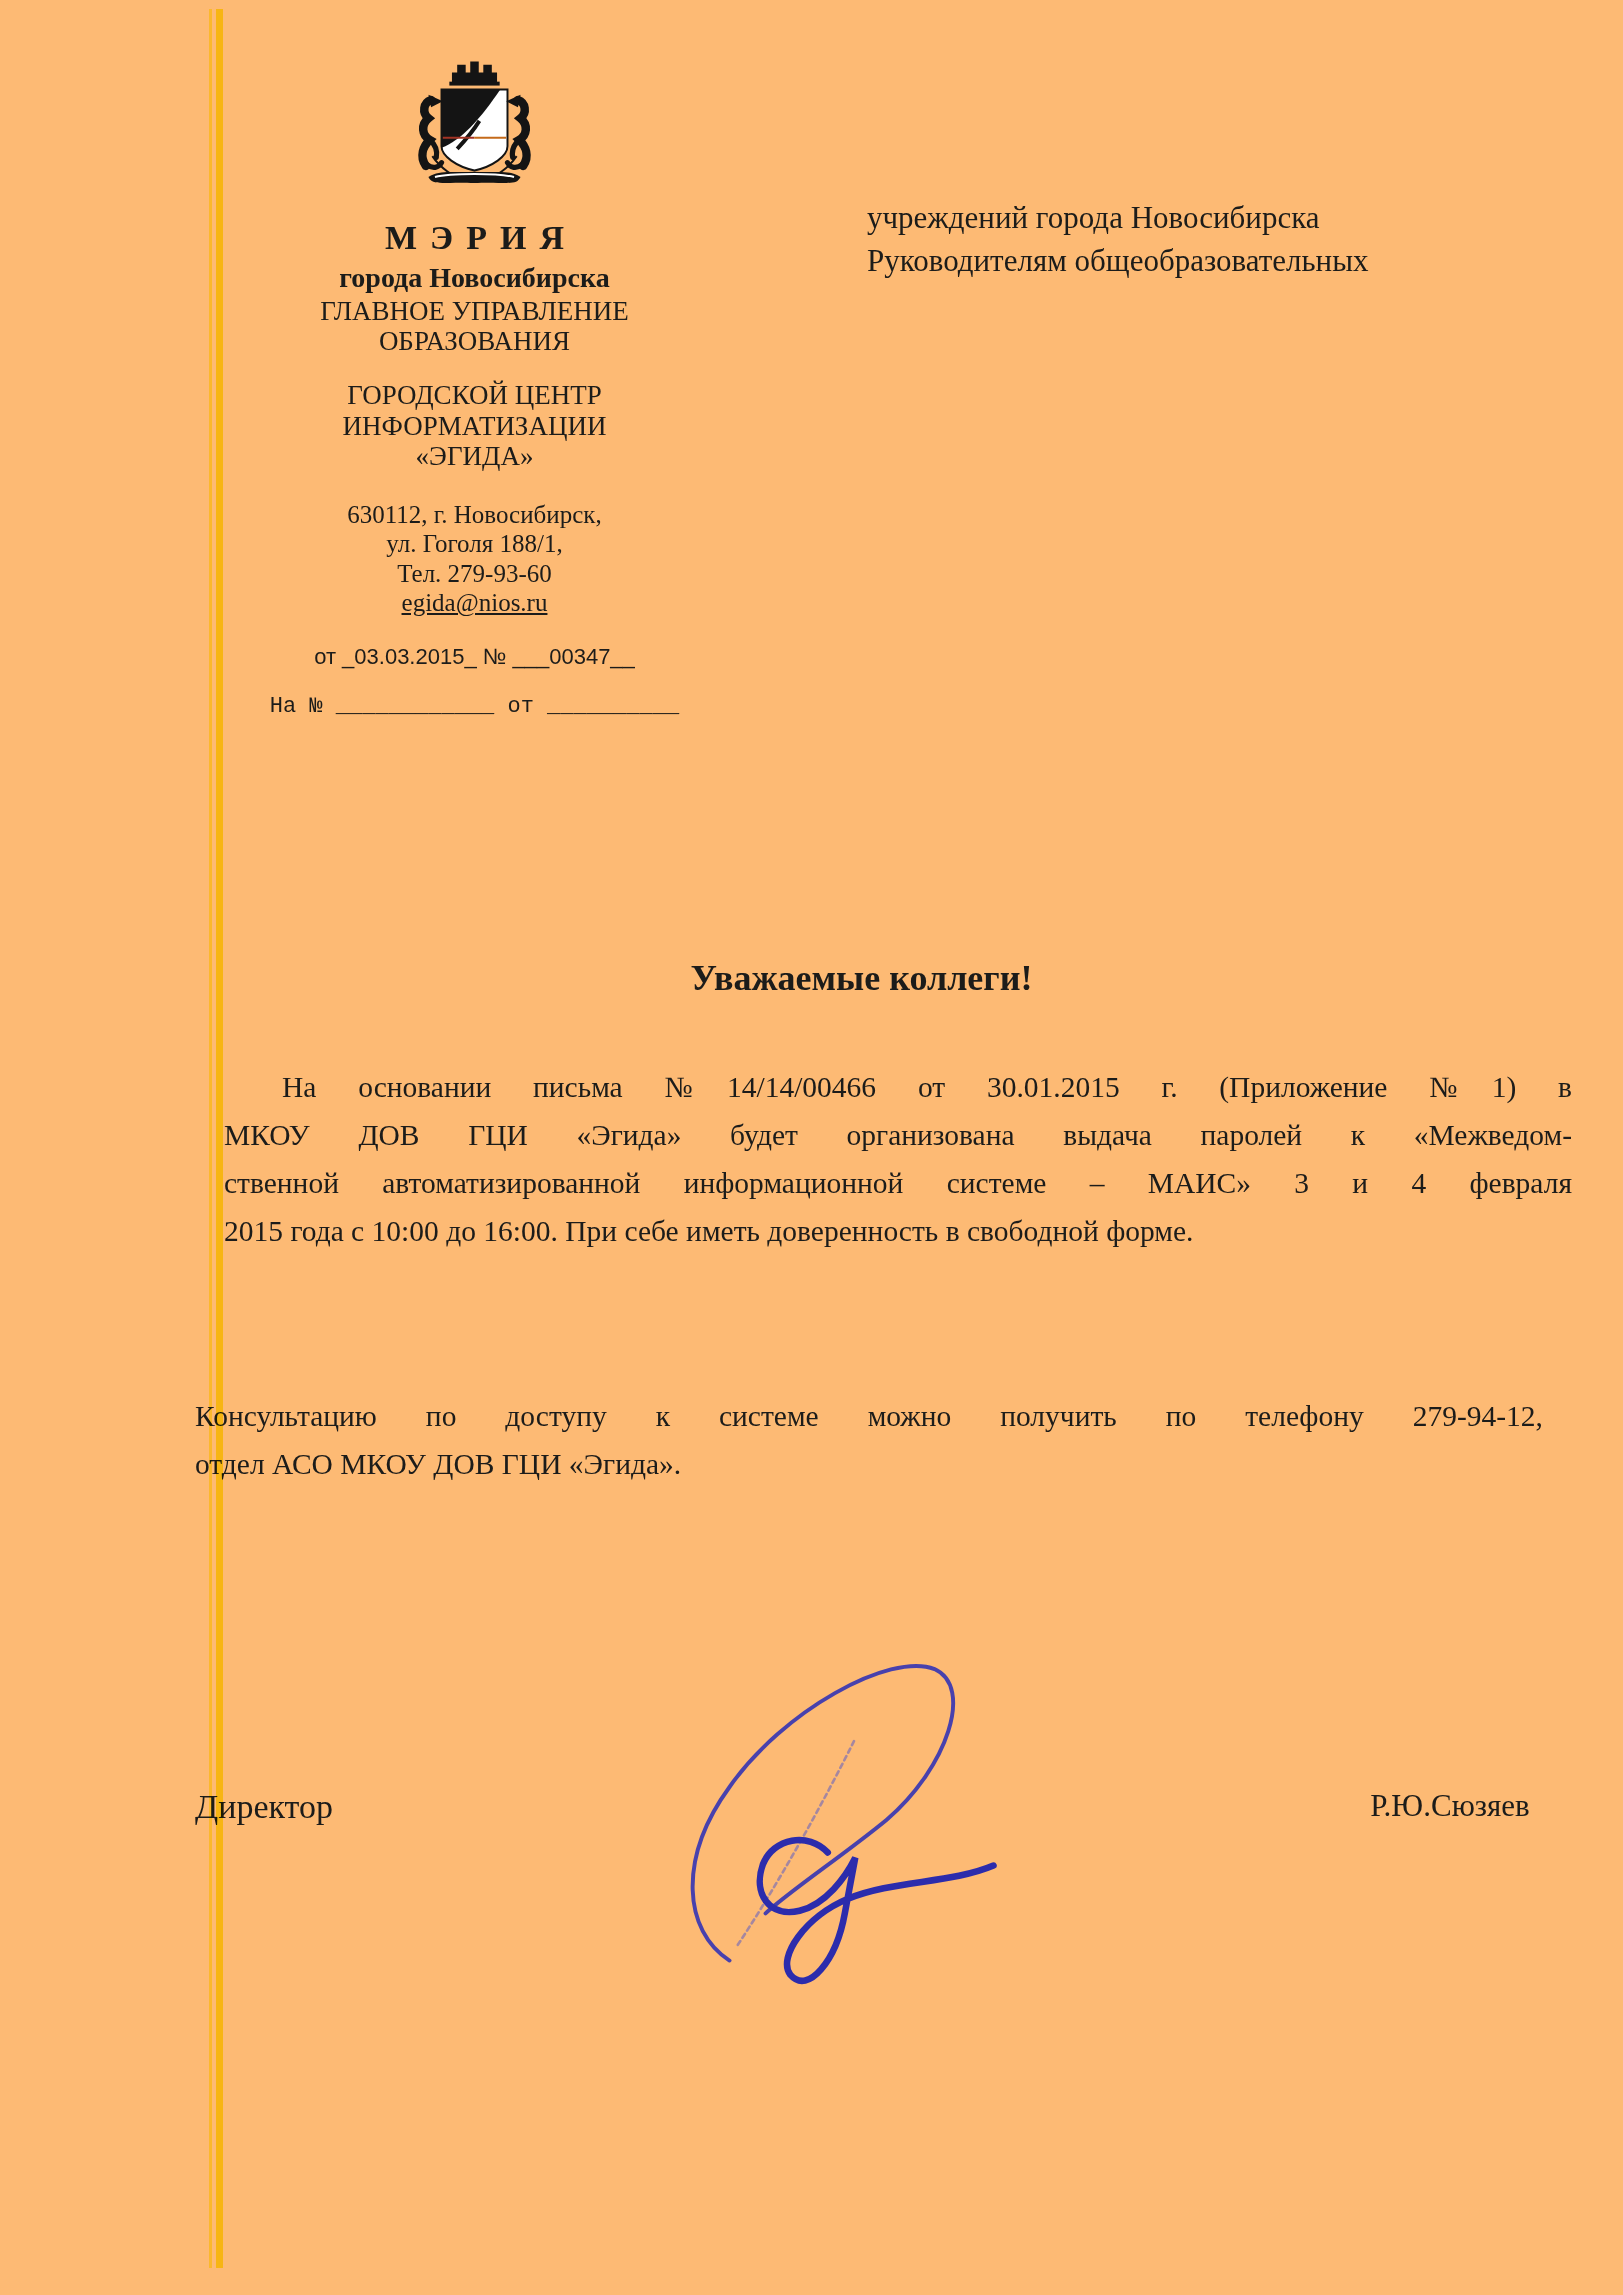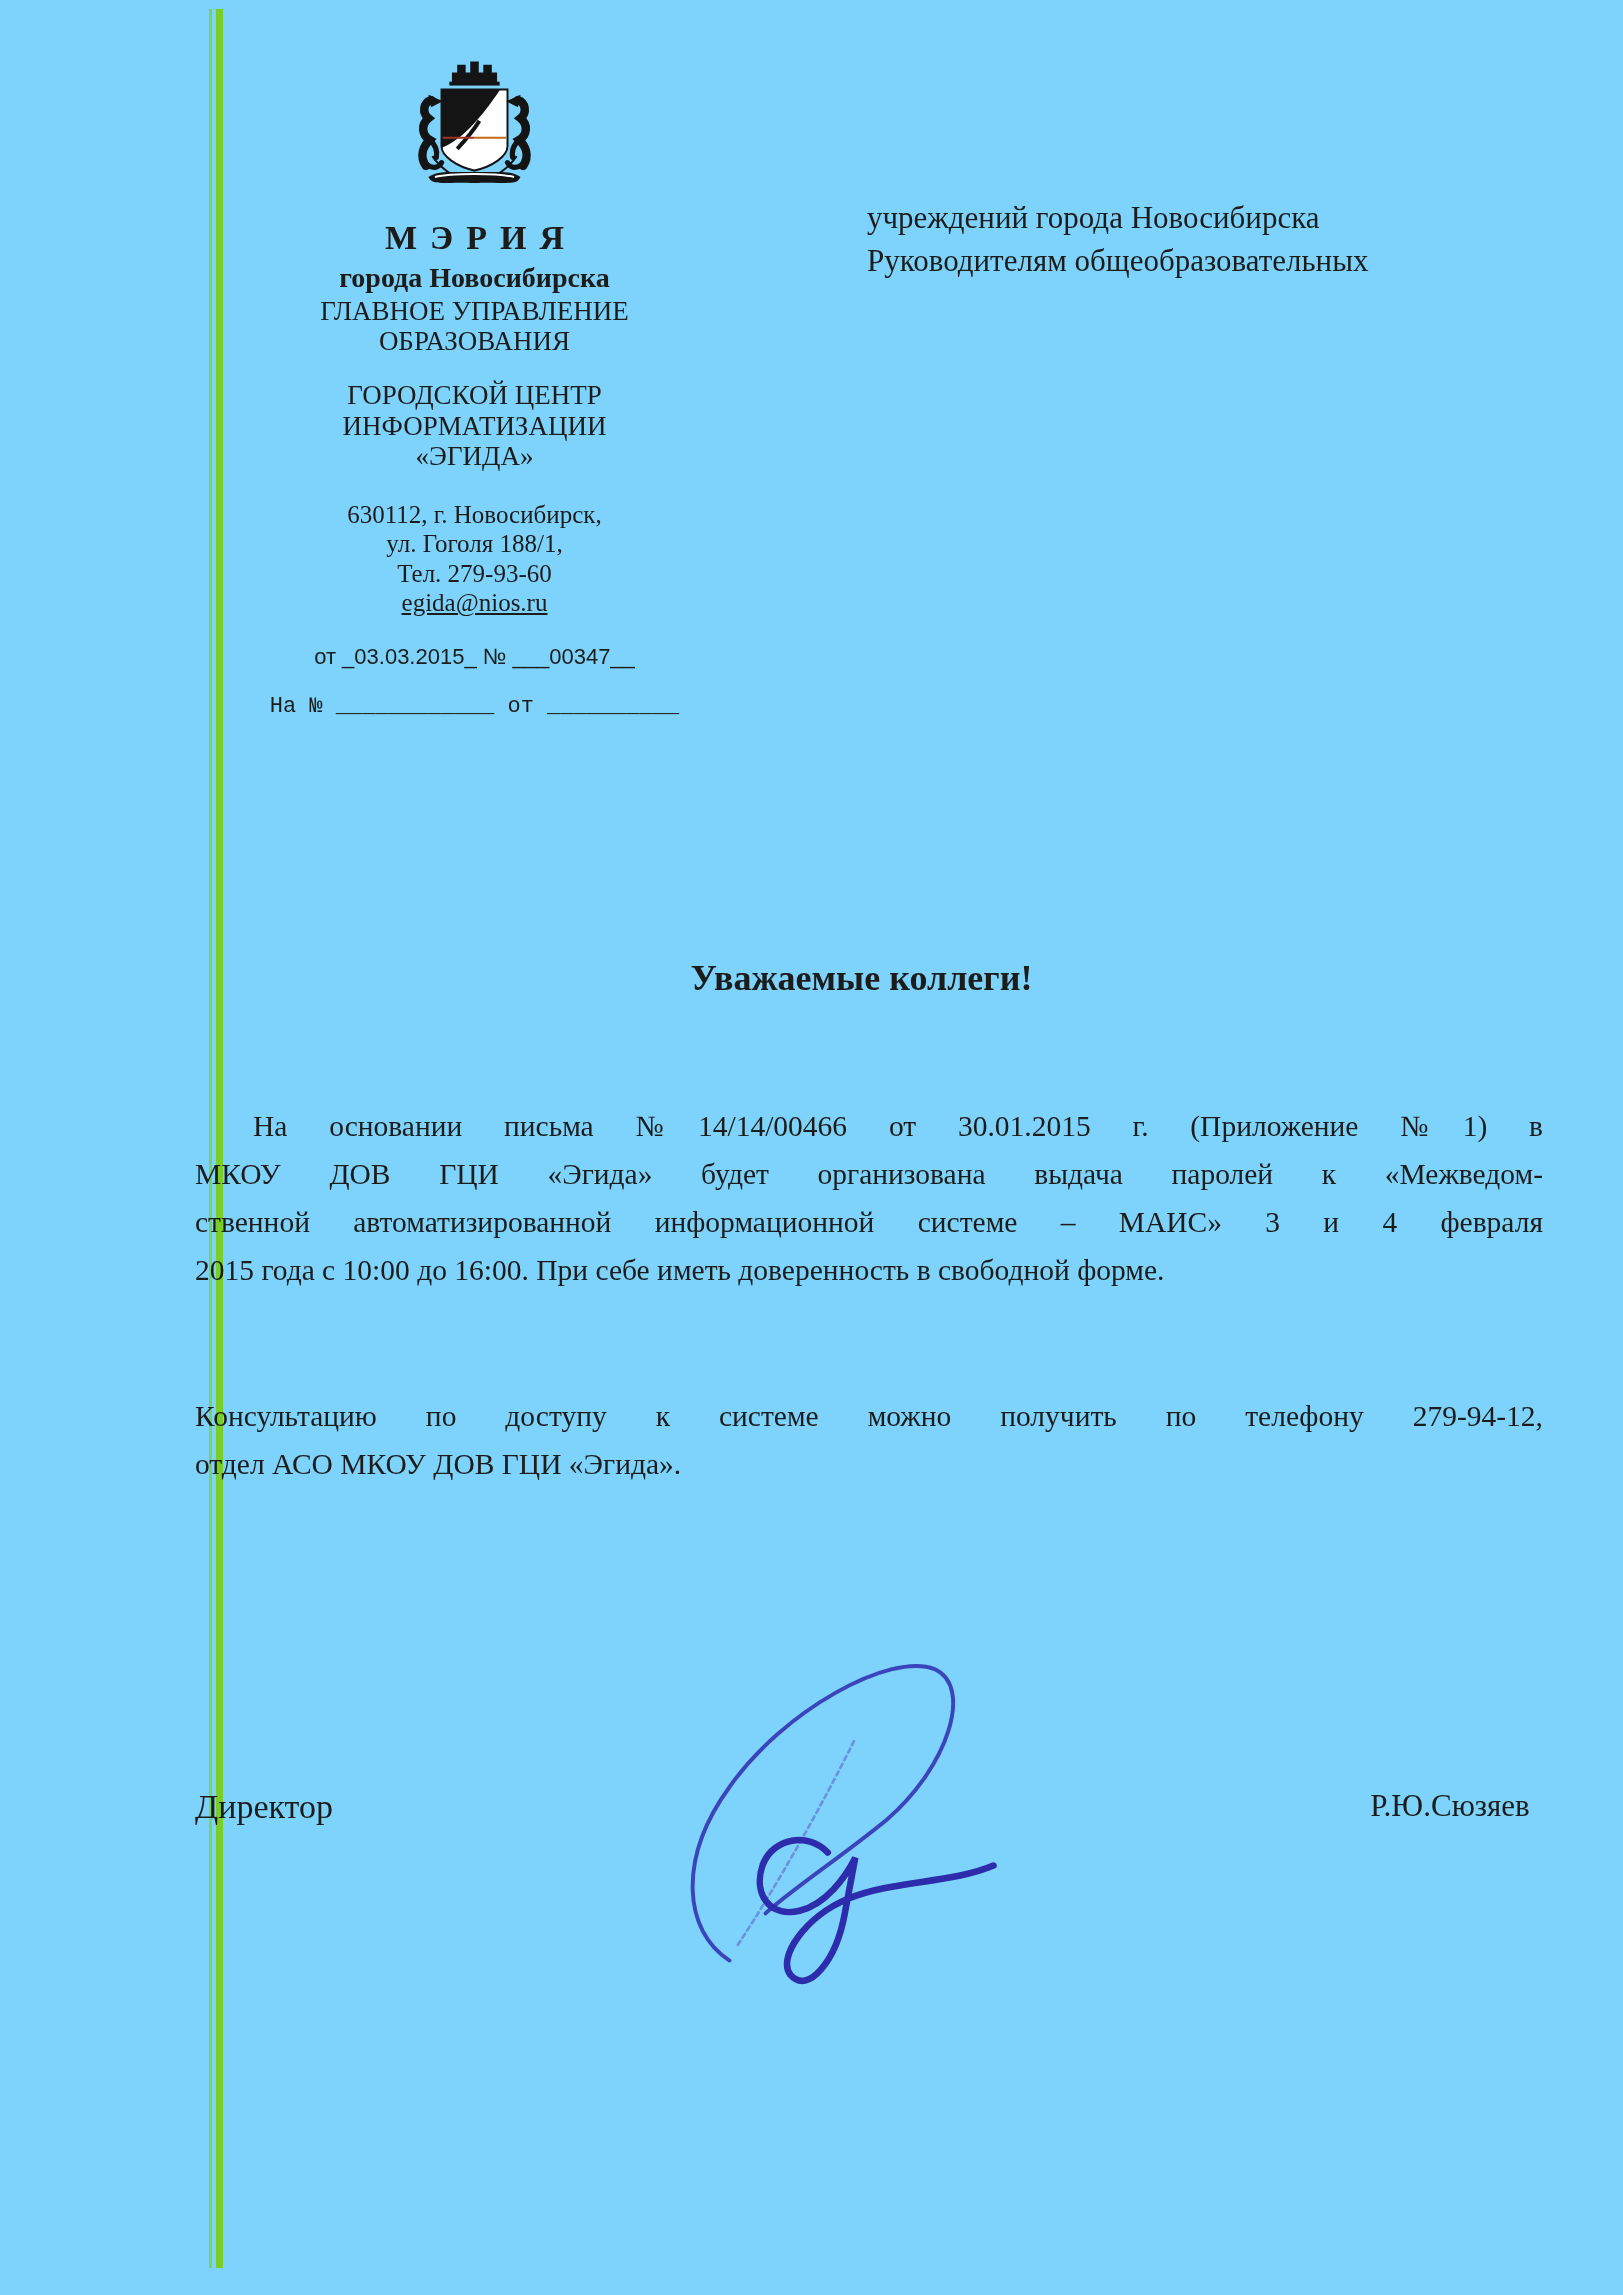--- a/index.html
+++ b/index.html
@@ -1,19 +1,19 @@
 <!DOCTYPE html>
 <html style="font-size:10.5px"><head>
 <meta charset="utf-8">
 <style>
   html,body{margin:0;padding:0;background:#e8e8e8;}
   .page{
     position:relative;
     width:1623px;height:2295px;
-    background:#7dd3fc;
+    background:#fdba74;
     overflow:hidden;
     font-family:"Liberation Serif","DejaVu Serif",serif;
     color:#1c1c1a;
   }
   
   .streak{position:absolute;top:9.2px;height:2259px;mix-blend-mode:multiply;z-index:5;}
   .streak.thin{left:209px;width:2.6px;background:rgba(252,252,60,.8);}
   .streak.thick{left:216px;width:6.5px;background:rgba(248,248,22,.92);}
 
   
@@ -40,21 +40,21 @@
   }
 
   
   .salutation{
     position:absolute;left:188px;top:957px;width:1347px;
     text-align:center;font-weight:bold;font-size:36px;
   }
 
   
   .para{position:absolute;left:195px;width:1348px;font-size:29.5px;line-height:48px;}
-  .p1{top:1102px;}
+  .p1{top:1063px;margin-left:29px;}
   .p2{top:1392px;}
   .jline{text-align:justify;text-align-last:justify;white-space:normal;}
   .lline{text-align:left;}
   .indent{padding-left:58px;}
 
   
   .sig-title{position:absolute;left:195px;top:1788px;font-size:34px;}
   .sig-name{position:absolute;left:982px;top:1788px;width:549px;text-align:right;padding-right:0;font-size:31px;text-decoration:underline;}
   .sig-name-inner{display:inline-block;margin-right:1.3px;}
   .signature-svg{position:absolute;left:628px;top:1633px;z-index:2;}

